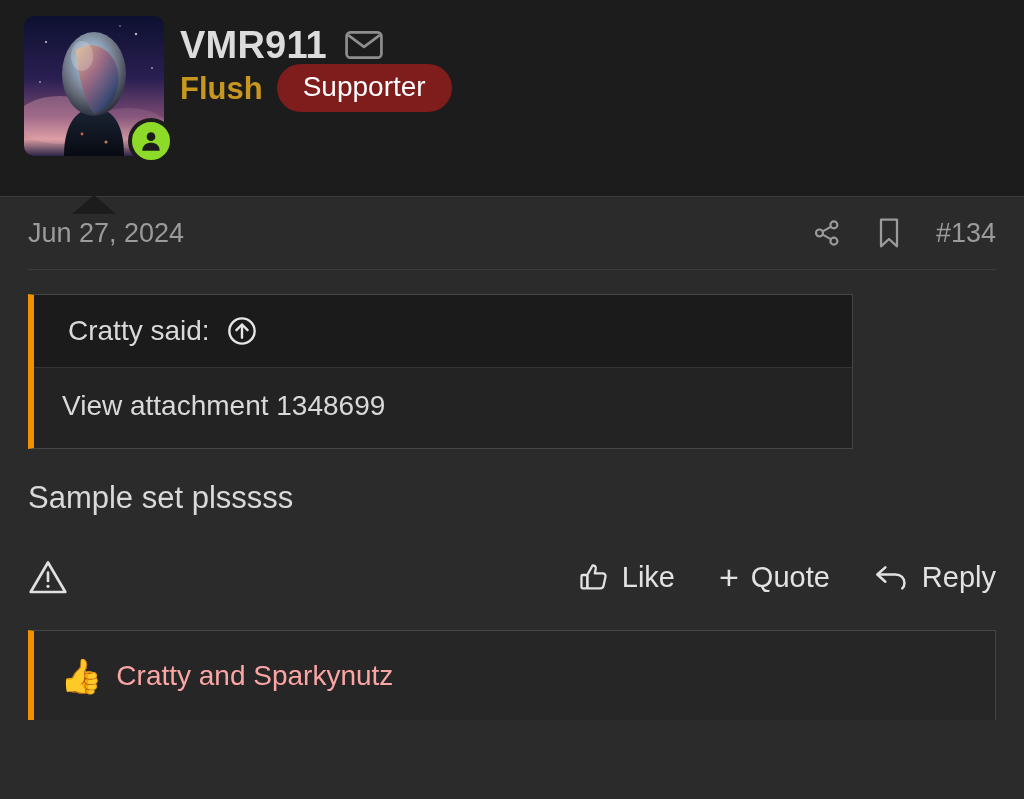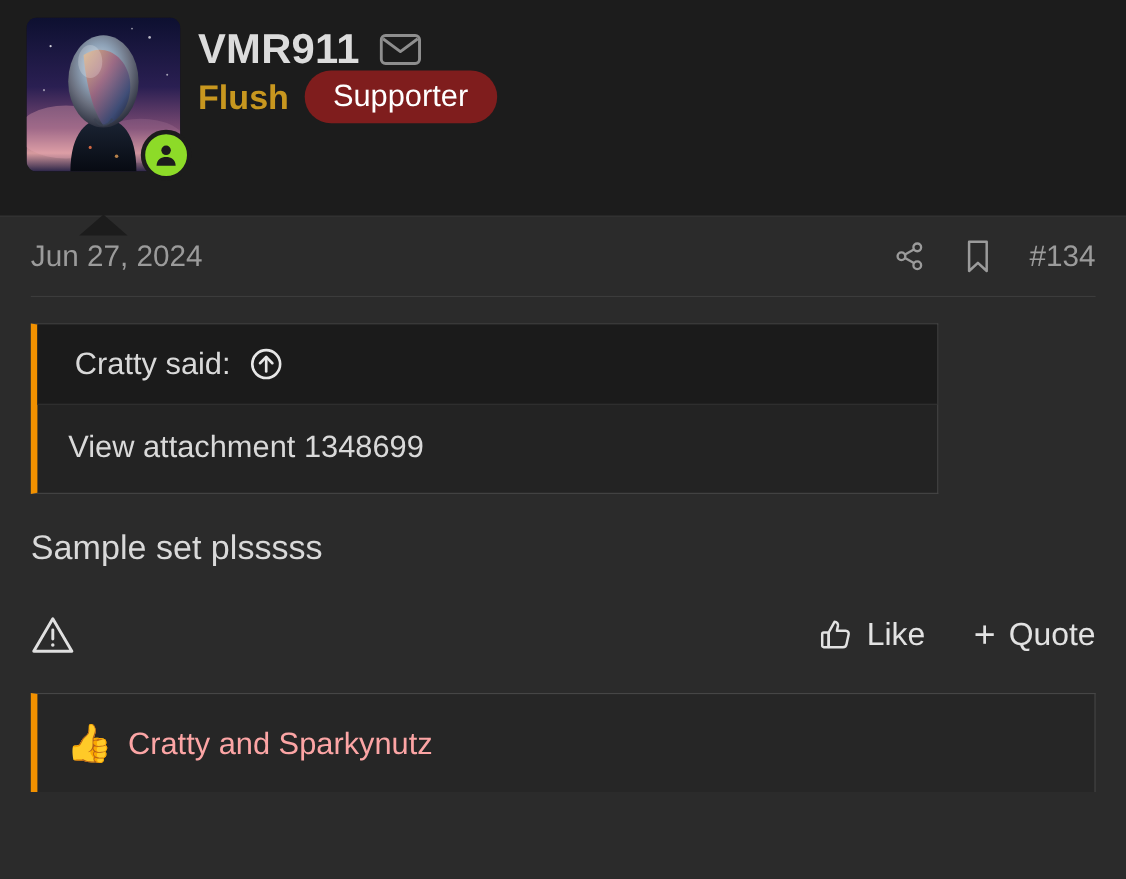--- a/index.html
+++ b/index.html
@@ -376,20 +376,29 @@
             </svg>
           </span>
           <span>Like</span>
         </div>
 
         <div class="action-btn">
           <span class="plus-glyph">+</span>
           <span>Quote</span>
         </div>
 
+        <div class="action-btn">
+          <span class="glyph">
+            <svg width="36" height="30" viewBox="0 0 26 20" fill="none" stroke="#e2e2e2" stroke-width="1.8" stroke-linecap="round" stroke-linejoin="round">
+              <path d="M8.2 3 L2.4 8.2 L8.2 13.4"></path>
+              <path d="M2.9 8.2 H15.5 C19.4 8.2 22 10.8 22 14.3 C22 16 21.4 17.3 20.4 18.2"></path>
+            </svg>
+          </span>
+          <span>Reply</span>
+        </div>
       </div>
     </div>
 
     <div class="reactions-bar">
       <span class="reaction-emoji">👍</span>
       <span class="reaction-users">Cratty and Sparkynutz</span>
     </div>
 
   </div>
 </div>

